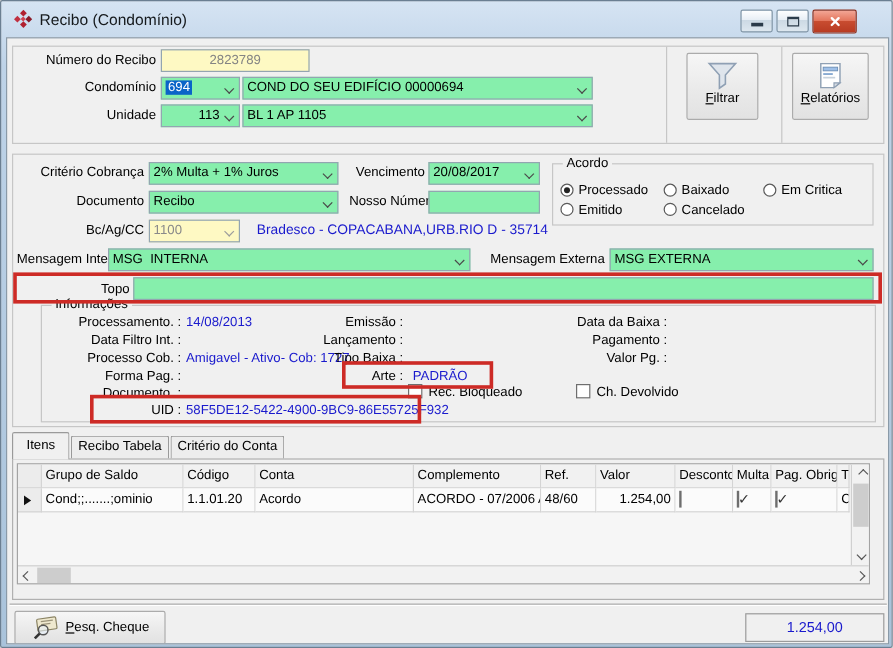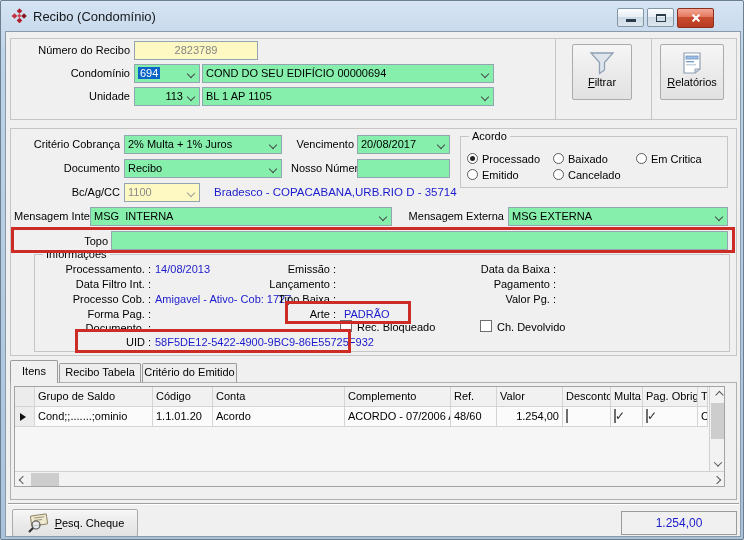--- a/index.html
+++ b/index.html
@@ -212,21 +212,21 @@
       <span class="checkbox" style="position:absolute;left:445px;top:65px;"></span>
       <div class="ltext" style="left:462px;top:66px;">Ch. Devolvido</div>
 
       <div class="lbl" style="left:4px;top:81px;width:112px;">UID :</div>
       <div class="ltext blue" style="left:120px;top:81px;">58F5DE12-5422-4900-9BC9-86E55725F932</div>
       <div class="redbox" style="left:40px;top:74px;width:276px;height:24px;"></div>
     </div>
 
     <div class="tab active" style="left:4px;top:328px;width:48px;height:23px;">Itens</div>
     <div class="tab inactive" style="left:53px;top:331px;width:82px;height:20px;">Recibo Tabela</div>
-    <div class="tab inactive" style="left:136px;top:331px;width:95px;height:20px;">Critério do Emitido</div>
+    <div class="tab inactive" style="left:136px;top:331px;width:95px;height:20px;">Critério do Conta</div>
 
     <div class="grid-outer"></div>
     <div class="grid">
 
       <div class="grow" style="top:0;height:20px;">
         <div class="gcell ghc gind" style="width:20px;"></div>
         <div class="gcell ghc" style="width:118px;">Grupo de Saldo</div>
         <div class="gcell ghc" style="width:60px;">Código</div>
         <div class="gcell ghc" style="width:132px;">Conta</div>
         <div class="gcell ghc" style="width:106px;">Complemento</div>

